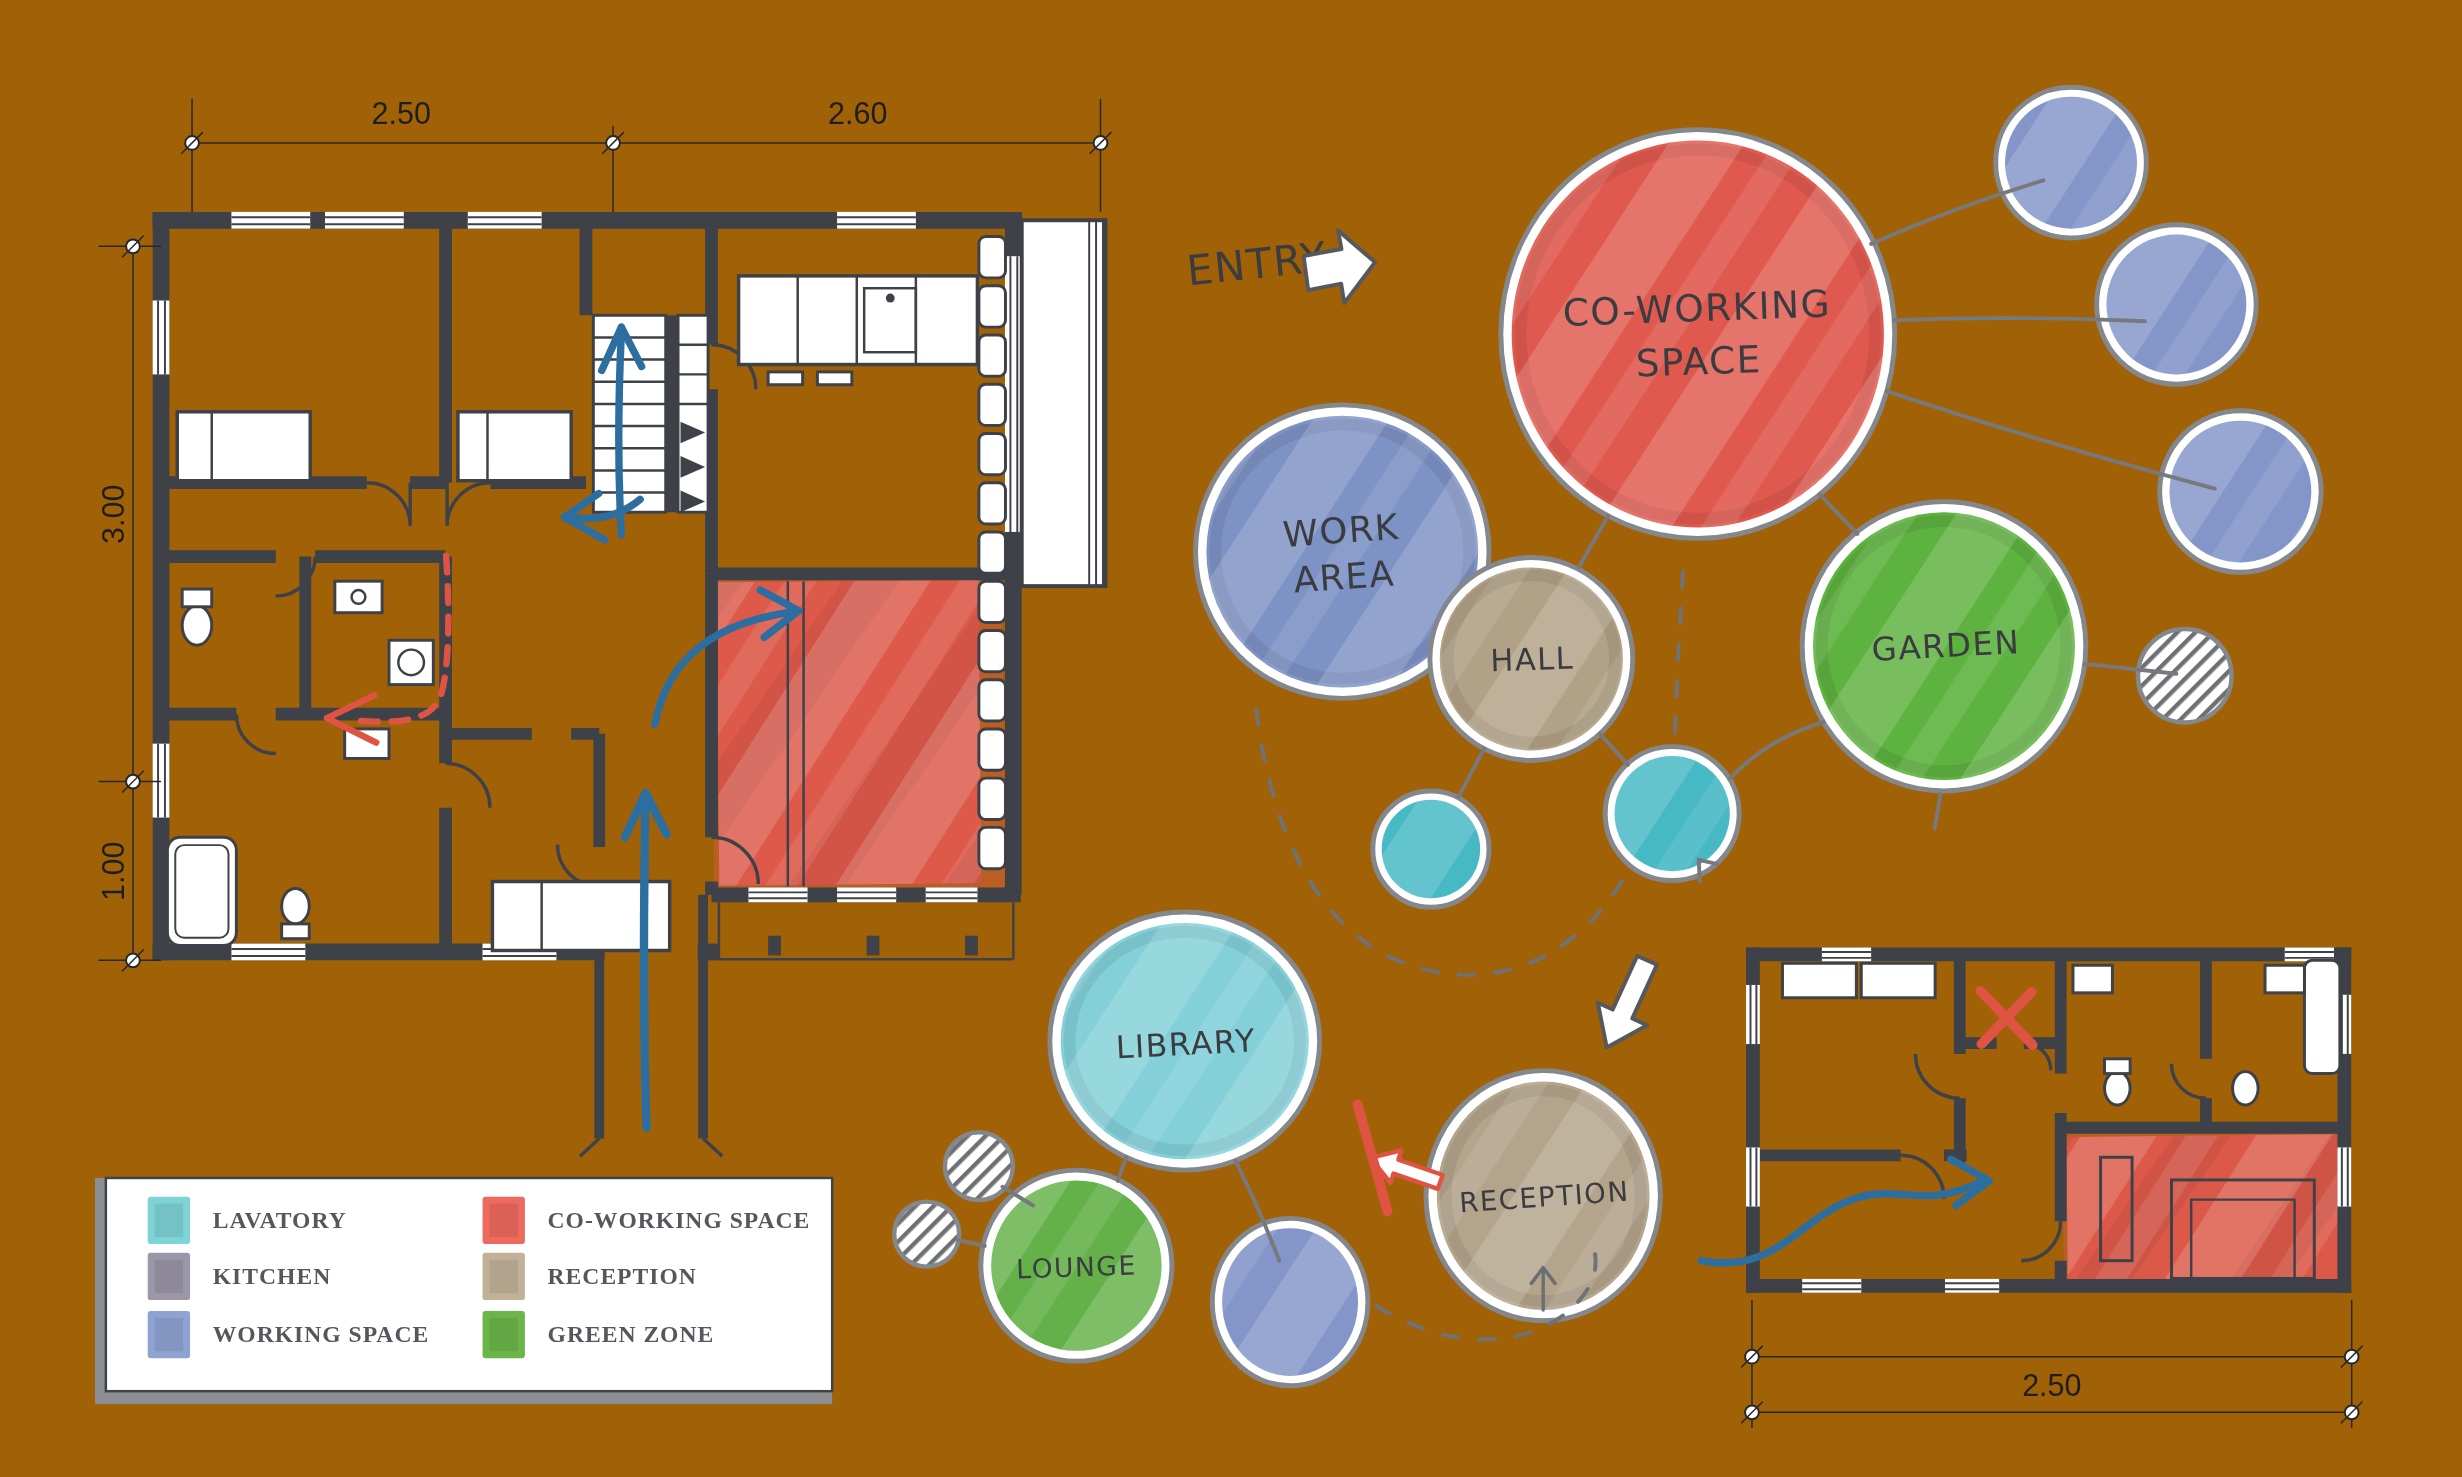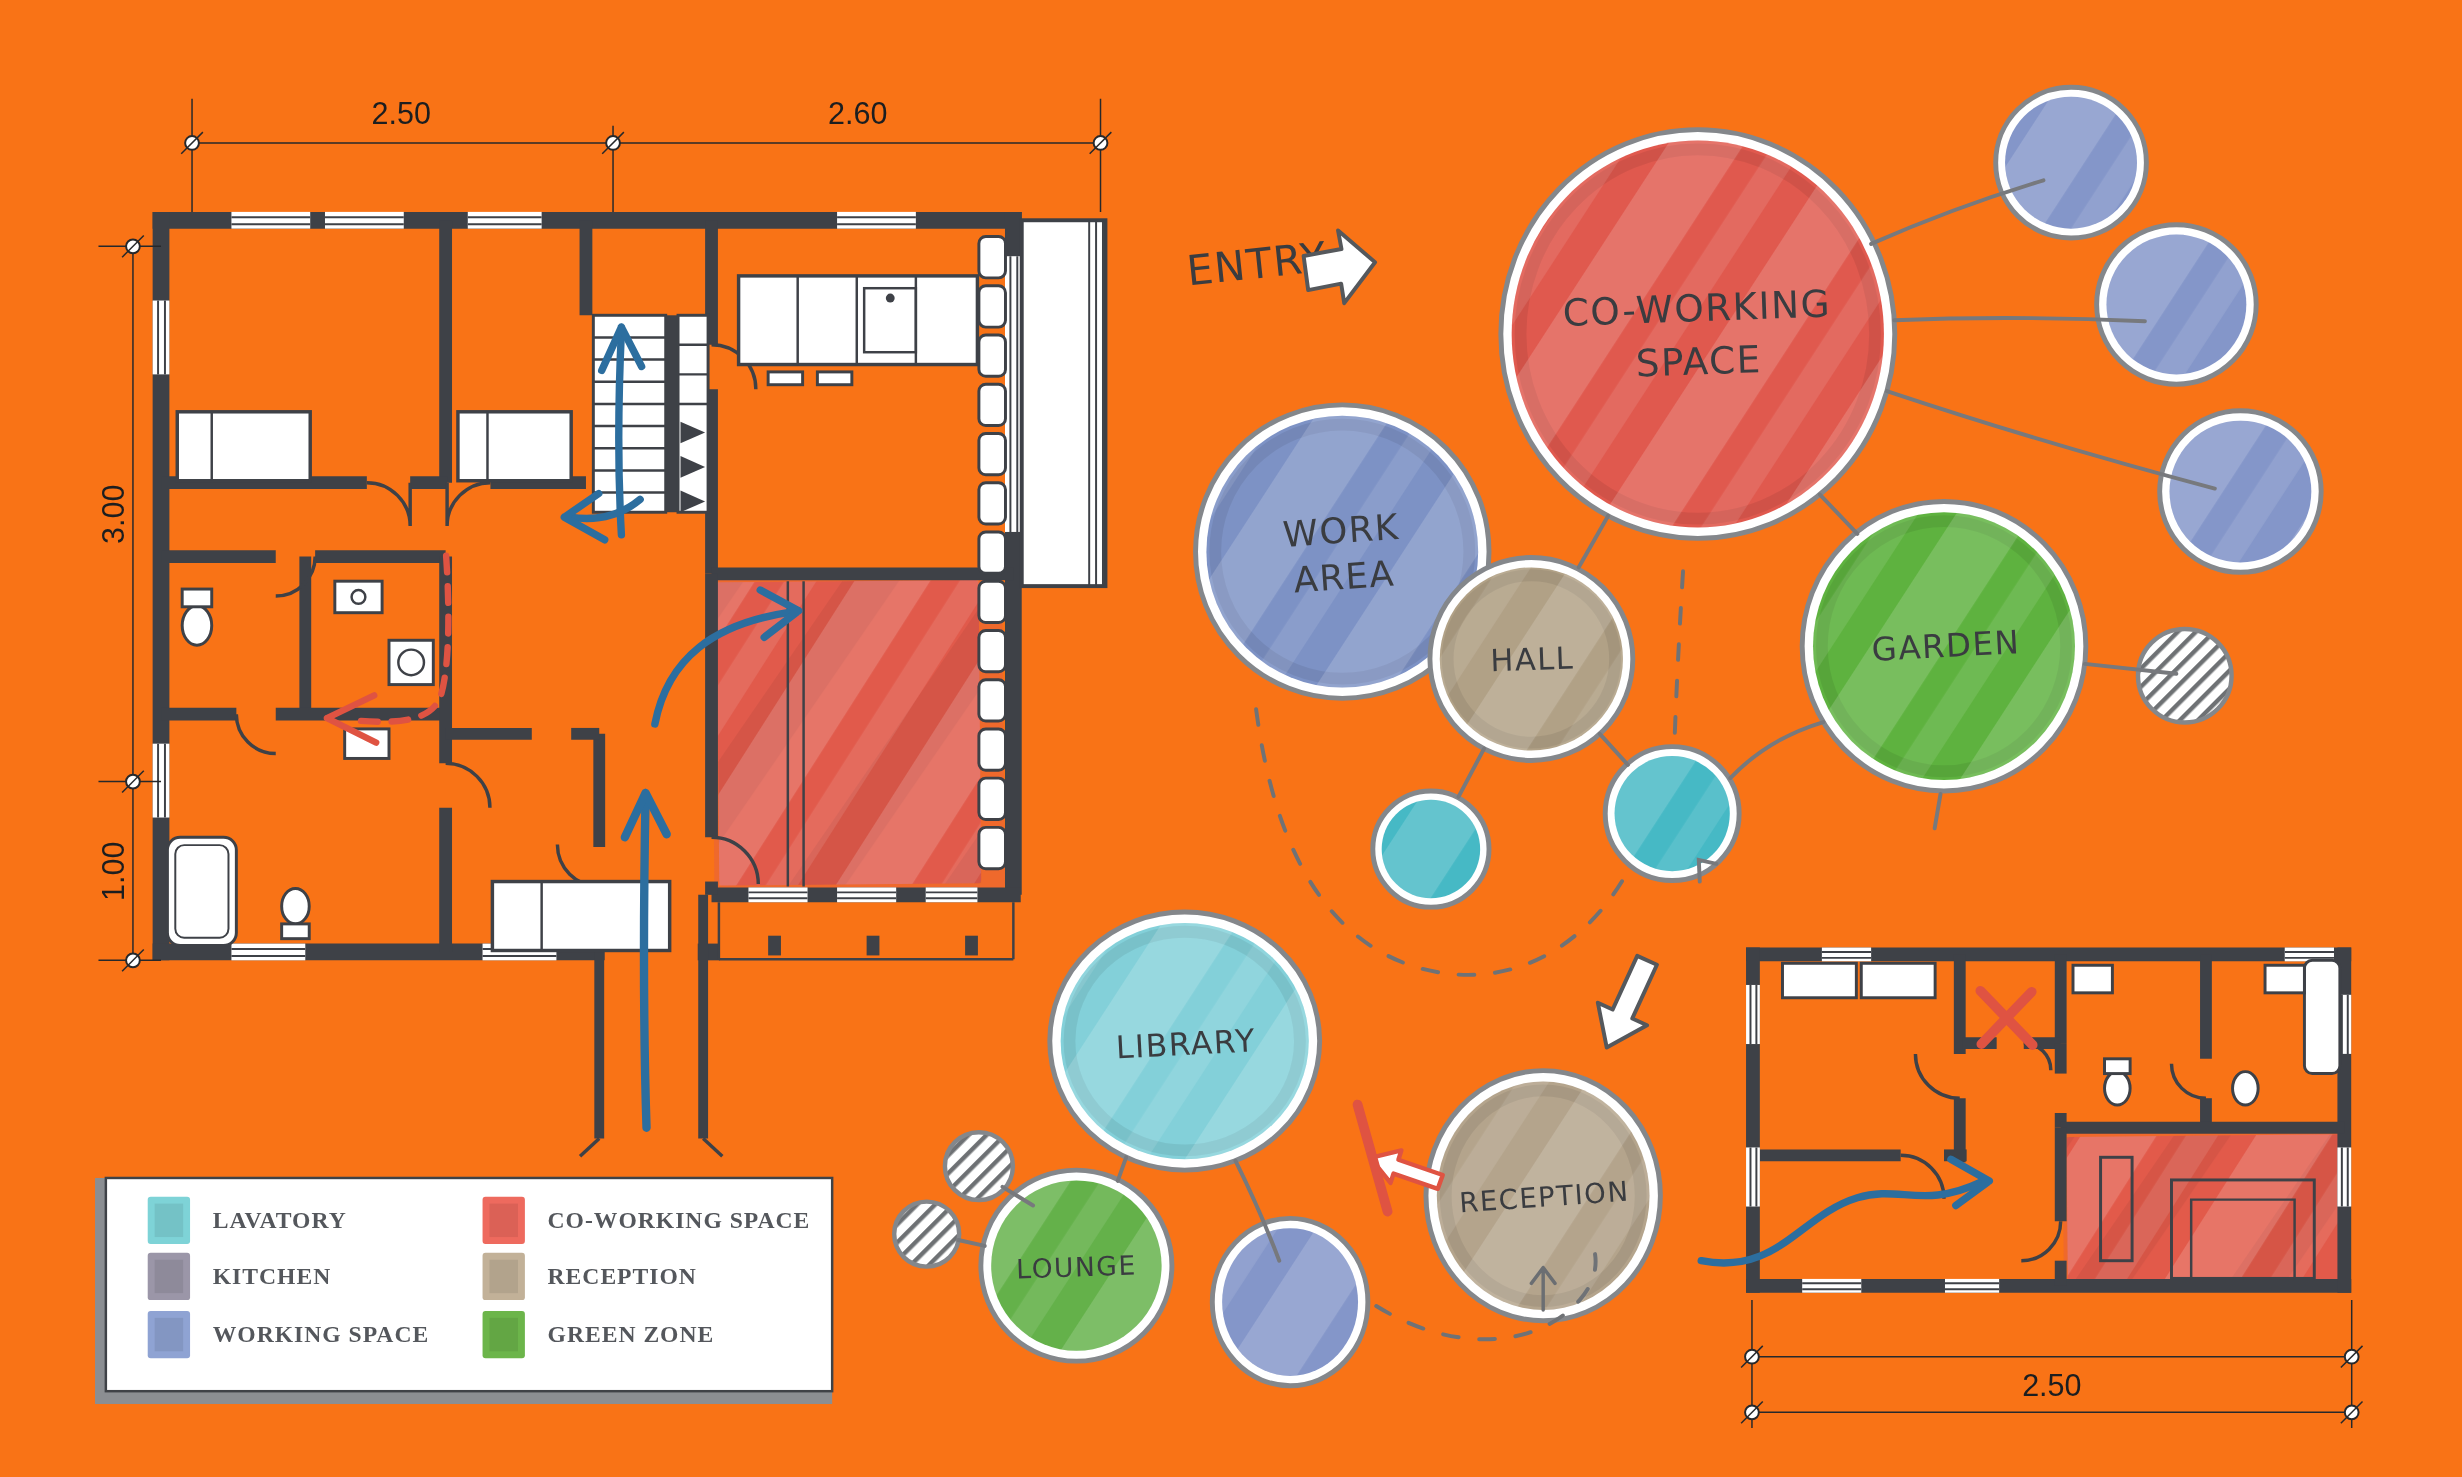--- a/index.html
+++ b/index.html
@@ -1,16 +1,16 @@
 <!DOCTYPE html>
 <html style="font-size:7.9px"><head>
 <meta charset="utf-8">
 <style>
   html,body{margin:0;padding:0;background:#fff}
-  #stage{width:2462px;height:1478px;position:relative;background:#f97316;overflow:hidden}
+  #stage{width:2462px;height:1478px;position:relative;background:#a16207;overflow:hidden}
   svg{display:block}
   
   .w34{stroke:#3e4147;stroke-width:34;fill:none;stroke-linecap:butt}
   .w30{stroke:#3e4147;stroke-width:30;fill:none}
   .w28{stroke:#3e4147;stroke-width:28;fill:none}
   .w26{stroke:#3e4147;stroke-width:26;fill:none}
   .w24{stroke:#3e4147;stroke-width:24;fill:none}
   .w20{stroke:#3e4147;stroke-width:20;fill:none}
   .thin{stroke:#3e4147;stroke-width:7;fill:none}
   .thin5{stroke:#3e4147;stroke-width:5;fill:none}

